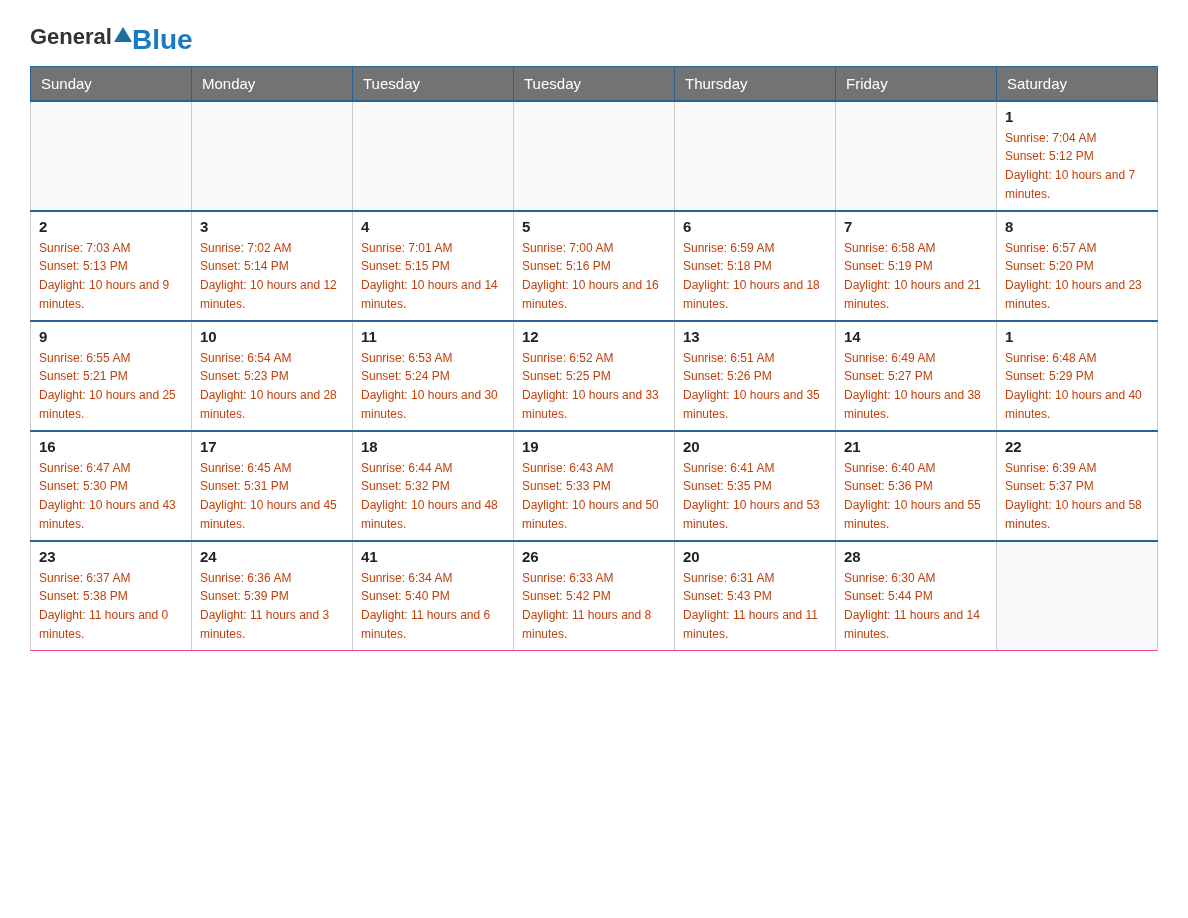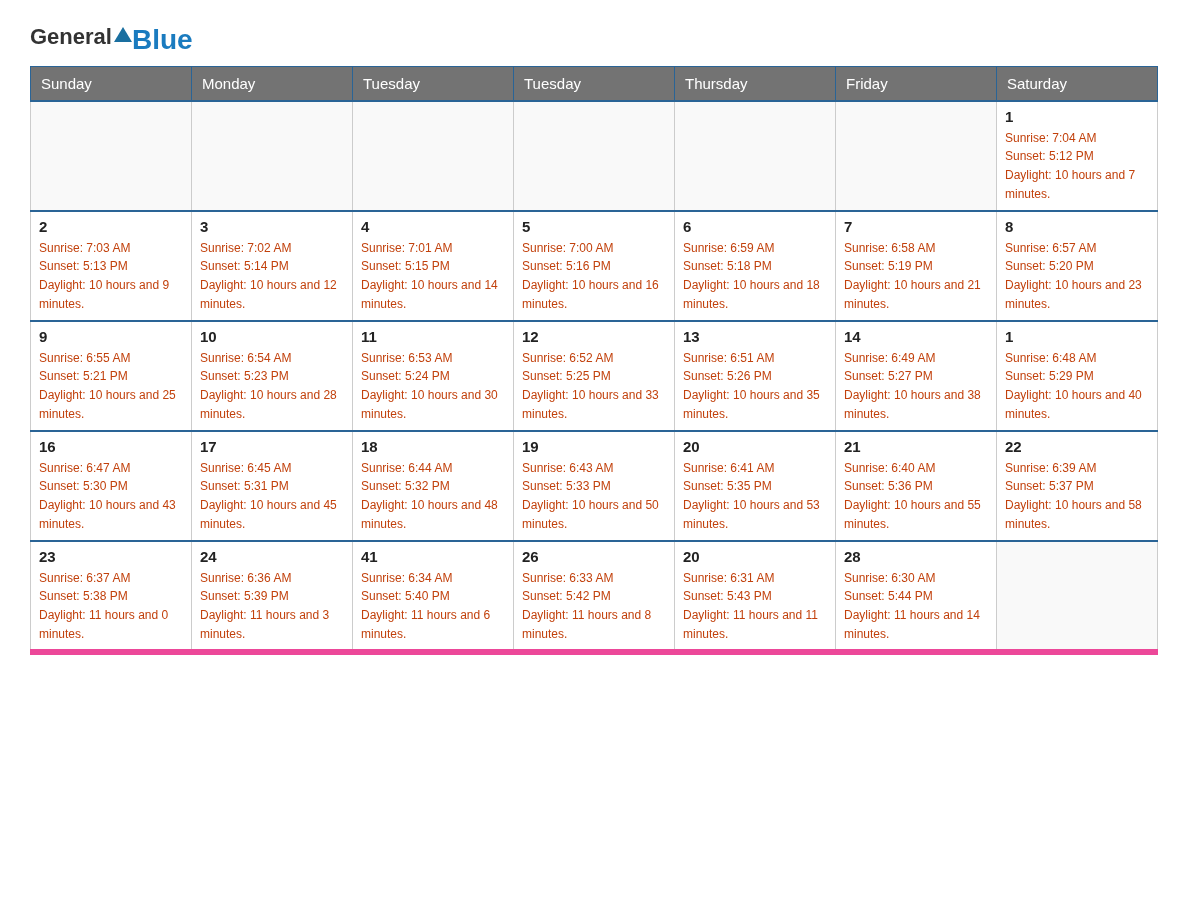--- a/index.html
+++ b/index.html
@@ -99,21 +99,21 @@
       color: #222;
       margin-bottom: 4px;
       display: block;
     }
     .day-info {
       font-size: 12px;
       color: #c2410c;
       line-height: 1.55;
     }
     .last-row td {
-      border-bottom: 6px solid #ec4899;
+      border-bottom: 1px solid #ec4899;
     }
   </style>
 </head>
 <body>
 
 <div class="header">
   <div class="logo">
     <div class="logo-row">
       <span class="logo-text-general">General</span>
       <span class="logo-icon"></span>

